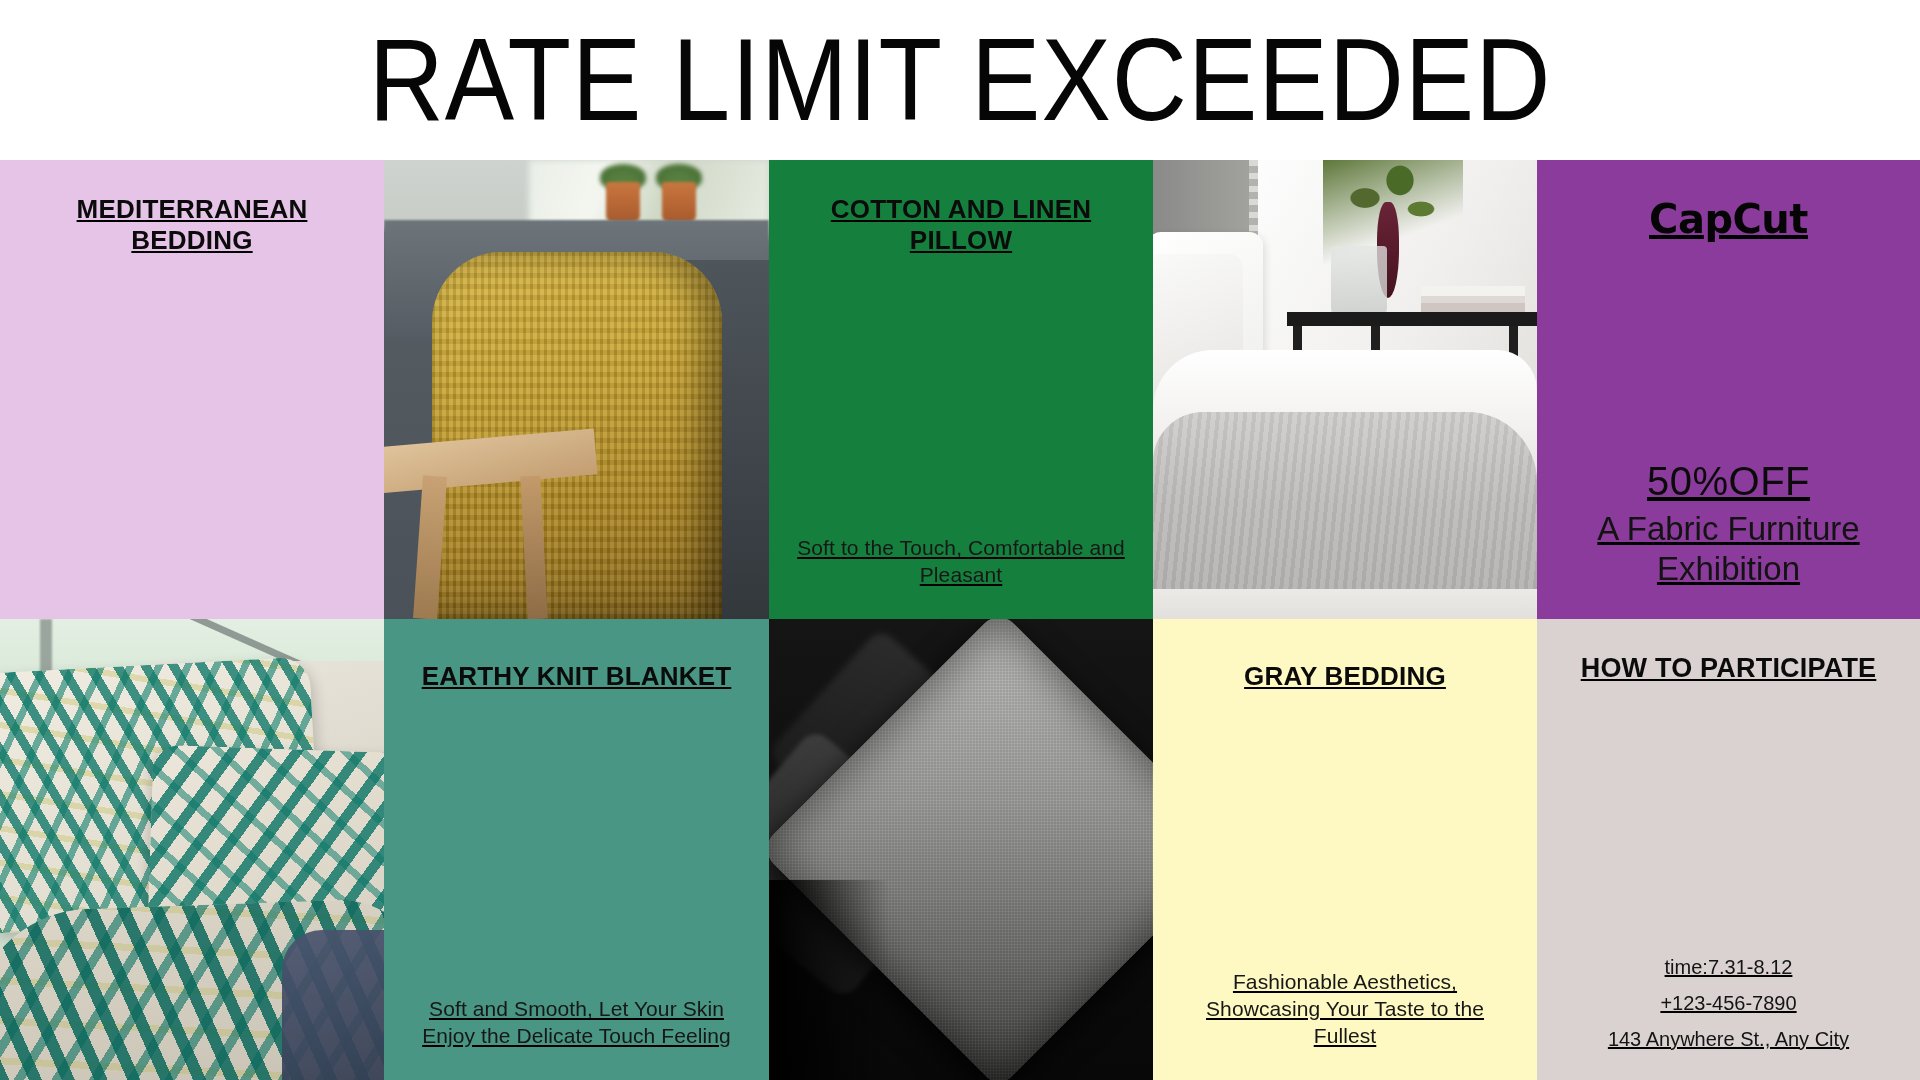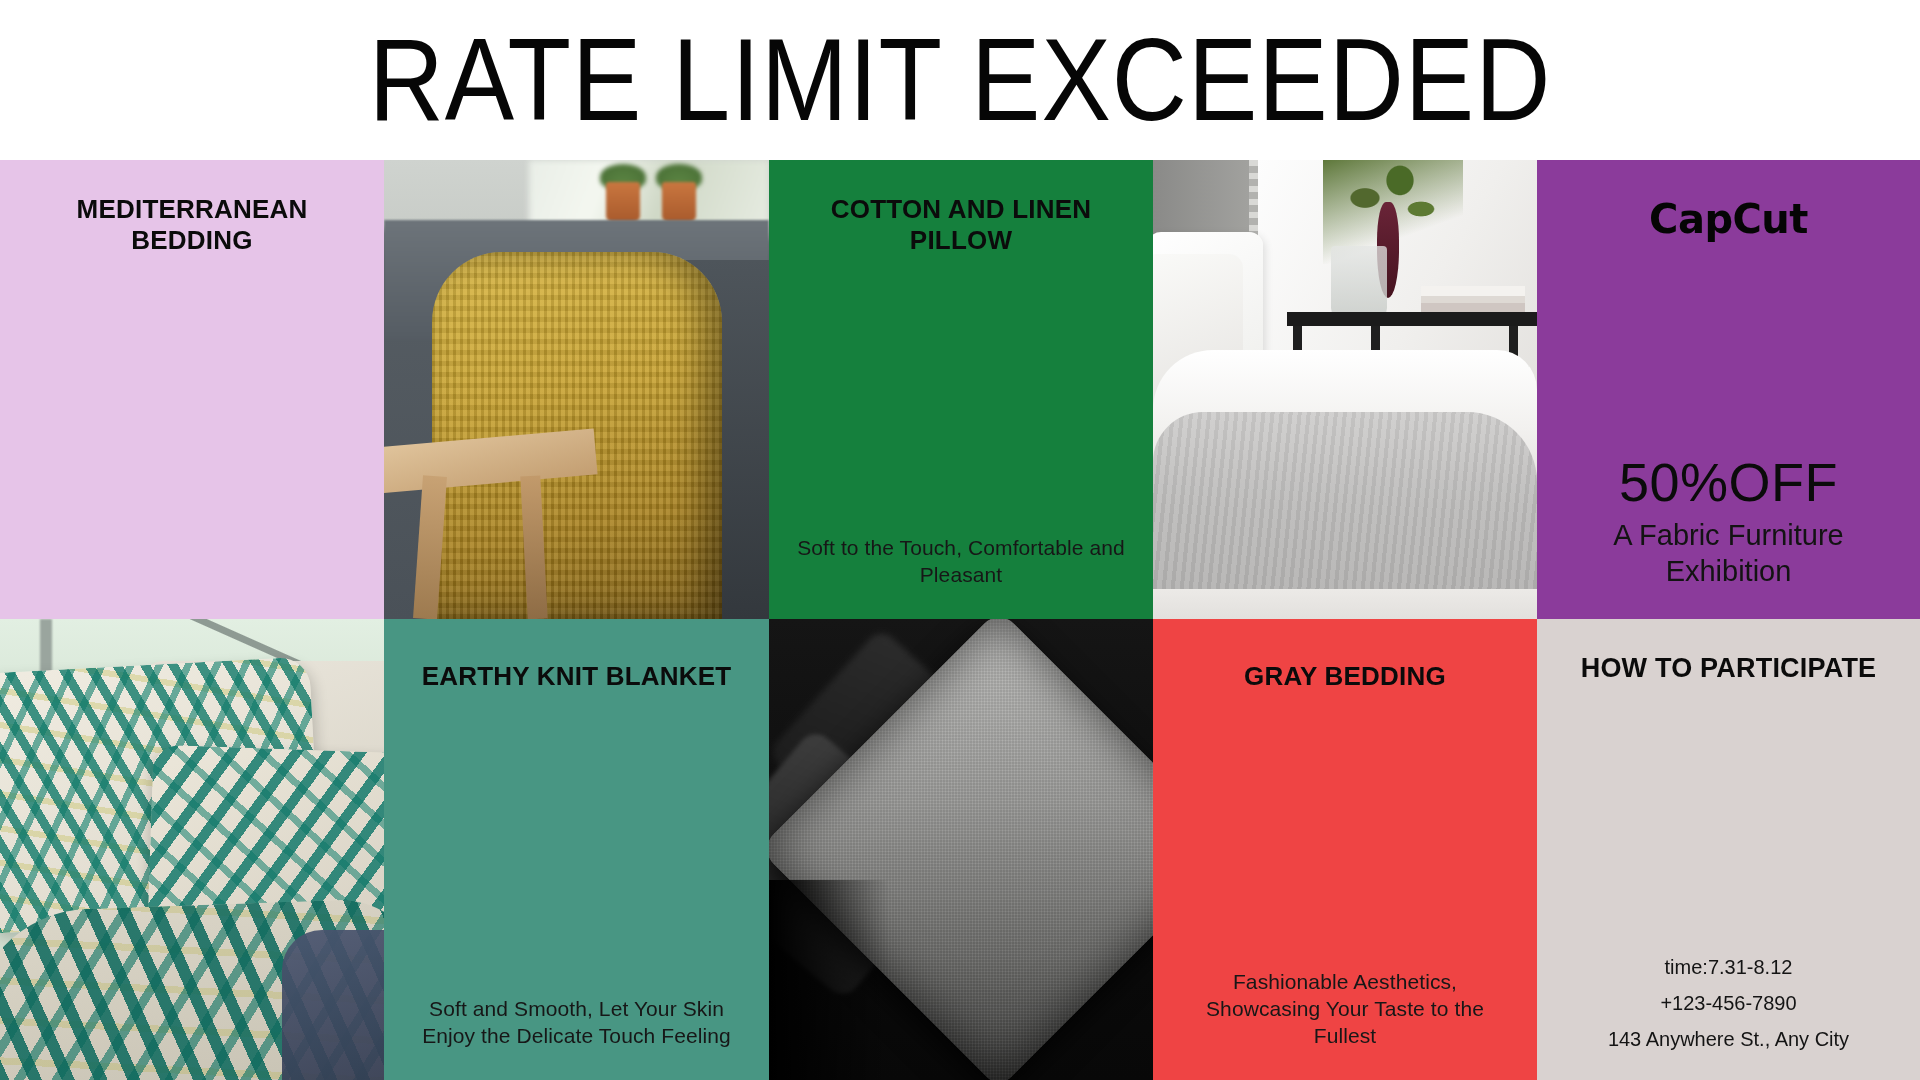--- a/index.html
+++ b/index.html
@@ -24,21 +24,21 @@
     transform:scaleY(1.12);
   }
 
   
   .grid {
     position:absolute; left:0; top:160px; width:1920px; height:920px;
     display:grid;
     grid-template-columns:384px 385px 384px 384px 383px;
     grid-template-rows:459px 461px;
   }
-  .cell { position:relative; overflow:hidden; }
+  .cell { position:relative; overflow:hidden;text-decoration:underline; }
 
   
   .panel {
     display:flex; flex-direction:column;
     align-items:center; justify-content:flex-start;
     padding:26px 22px 30px;
     text-align:center;
   }
   .panel .ptitle {
     font-size:26px; font-weight:700; color:#0b0b0b;
@@ -48,35 +48,35 @@
   .panel .pbody {
     font-size:21px; font-weight:400; color:#171717;
     line-height:1.28; letter-spacing:0.1px;
   }
   .panel .spacer { flex:1 1 auto; }
 
   .pink   { background:#e6c4e8; }
   .blue   { background:#15803d; }
   .purple { background:#8b3b9b; }
   .green  { background:#489683; }
-  .yellow { background:#ef4444; }
+  .yellow { background:#fef9c3; }
   .beige  { background:#d9d2d0; }
 
   
   .purple .logo {
     font-size:40px; font-weight:700; color:#050505;
     letter-spacing:-0.5px; margin-top:10px;
     font-family:"DejaVu Sans", sans-serif;
   }
   .purple .offer {
-    font-size:54px; font-weight:400; color:#0b0b0b;
+    font-size:40px; font-weight:400; color:#0b0b0b;
     line-height:1.1; letter-spacing:0.5px; margin-bottom:6px;
   }
   .purple .sub {
-    font-size:29px; font-weight:400; color:#131313;
+    font-size:33px; font-weight:400; color:#131313;
     line-height:1.22;
   }
 
   
   .beige .ptitle { font-size:27px; }
   .beige .contact-line {
     font-size:20px; color:#141414; line-height:1.1; margin-bottom:14px;
   }
   .beige .contact-line:last-child { margin-bottom:0; }
 

